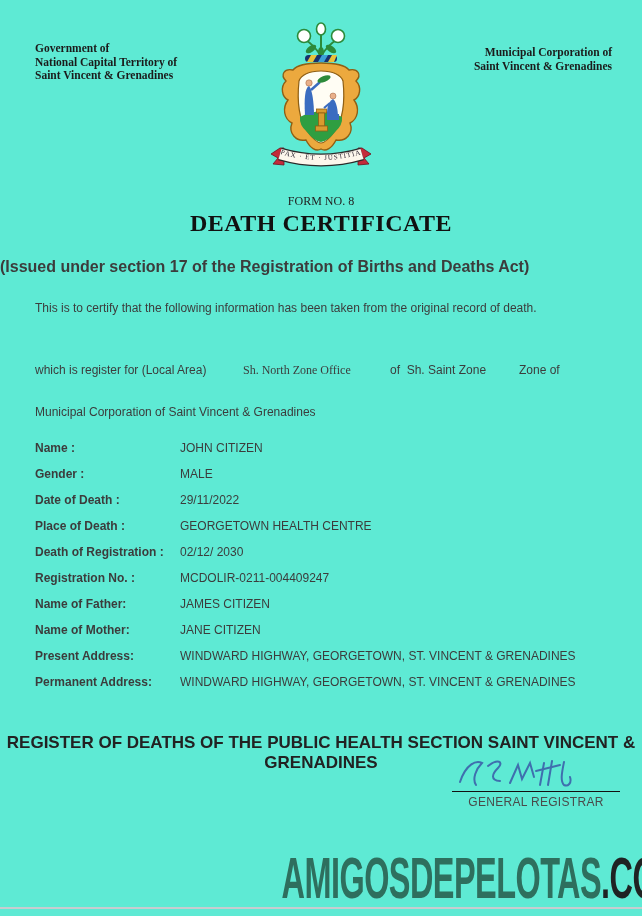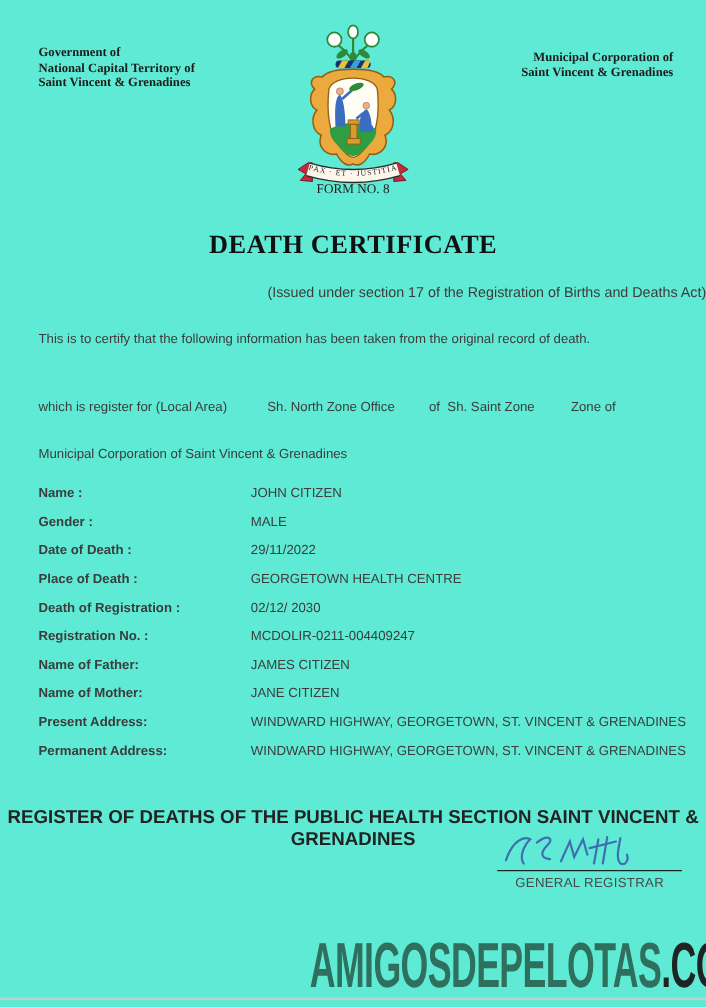--- a/index.html
+++ b/index.html
@@ -13,37 +13,37 @@
     left:35px;top:42px;font-family:"Liberation Serif", serif;font-weight:bold;
     font-size:11.5px;line-height:13.5px;color:#1b1b1b;
   }
   .muni-block{
     right:30px;top:46px;text-align:right;font-family:"Liberation Serif", serif;
     font-weight:bold;font-size:11.5px;line-height:13.5px;color:#1b1b1b;
   }
   
   .emblem{left:266px;top:22px;width:110px;height:152px;}
   
-  .form-no{left:0;top:164px;width:642px;text-align:center;
+  .form-no{left:0;top:194px;width:642px;text-align:center;
     font-family:"Liberation Serif", serif;font-size:12px;color:#222;}
   .title{left:0;top:210px;width:642px;text-align:center;
     font-family:"Liberation Serif", serif;font-weight:bold;font-size:24px;
     letter-spacing:.5px;color:#111;}
-  .subtitle{left:0;top:258px;width:642px;text-align:right;font-size:13px;color:#3c3c3c;}
+  .subtitle{left:0;top:258px;width:642px;text-align:left;font-size:16px;color:#3c3c3c;font-weight:bold;}
   .certify{left:35px;top:301px;font-size:12px;}
   
   .reg-part{top:363px;font-size:12px;white-space:pre;}
   .reg-p1{left:35px;}
-  .reg-p2{left:243px;}
+  .reg-p2{left:243px;font-family:Liberation Serif, serif;}
   .reg-p3{left:390px;}
   .reg-p4{left:519px;}
   .reg-line2{left:35px;top:405px;font-size:12px;}
   
   .fields{left:35px;top:441px;width:580px;}
-  .frow{height:26px;font-size:12px;display:flex;align-items:flex-start;gap:48px;}
+  .frow{height:26px;font-size:12px;display:flex;align-items:flex-start;}
   .flabel{width:145px;font-weight:bold;flex:none;white-space:pre;}
   .fvalue{white-space:pre;}
   
   .register-stmt{left:0;top:733px;width:642px;text-align:center;
     font-weight:bold;font-size:17px;color:#222;}
   .sig-svg{right:22px;top:756px;width:170px;height:34px;}
   .sig-line{right:22px;top:791px;width:168px;border-top:1.5px solid #111;height:0;}
   .registrar{right:22px;top:795px;width:168px;text-align:center;font-size:12px;color:#4a4a4a;letter-spacing:.3px;}
   
   .watermark{right:2px;top:850px;width:640px;text-align:right;

